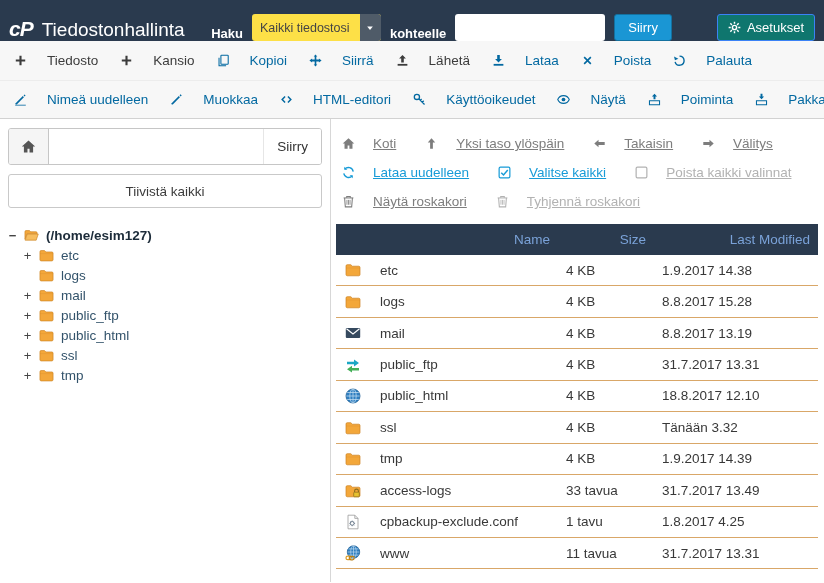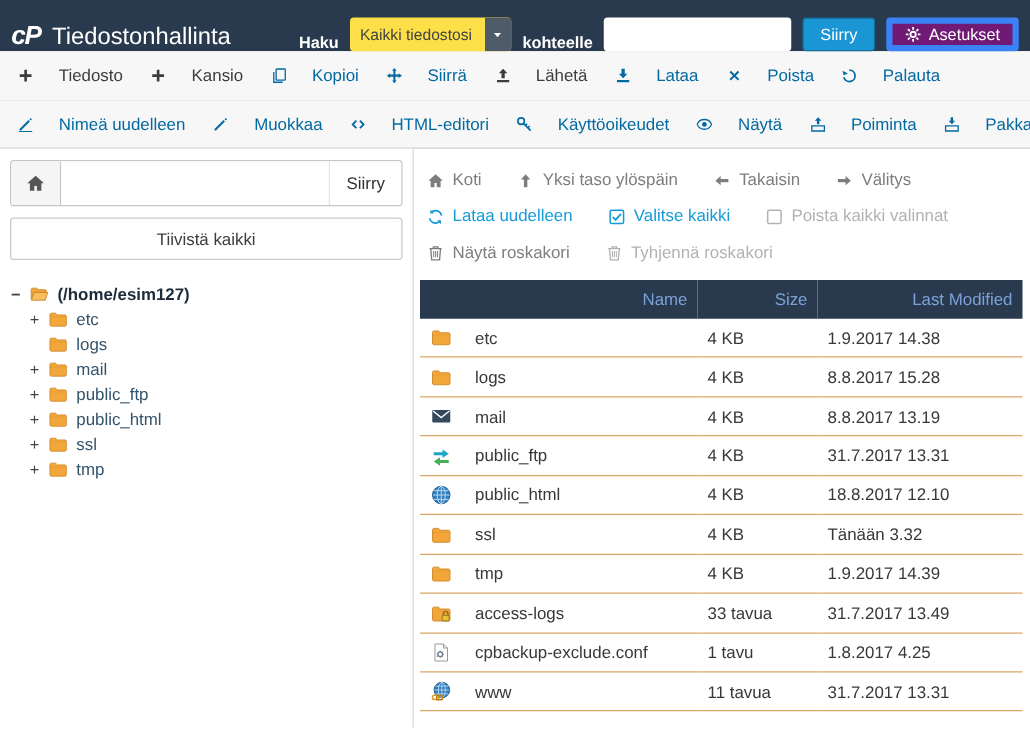--- a/index.html
+++ b/index.html
@@ -16,23 +16,23 @@
   .hdr-select { background:#fde047; height:27px; width:129px; border-radius:3px; display:flex;
     align-items:center; font-size:12.5px; color:#444; cursor:pointer; overflow:hidden; }
   .hdr-select .sel-text { flex:1; padding:0 8px; white-space:nowrap; }
   .hdr-select .sel-caret { width:21px; height:100%; background:#4f5b68; display:flex;
     align-items:center; justify-content:center; color:#fff; }
   .hdr-select .sel-caret svg { width:10px; height:10px; }
   .hdr-input { height:27px; width:150px; border:none; border-radius:3px; padding:0 8px;
     font-size:13px; }
   .btn-primary { height:27px; background:#1a96d4; color:#fff; border:1px solid #14719f;
     border-radius:3px; font-size:13px; padding:0 13px; cursor:pointer; }
-  .btn-settings { height:27px; background:#701a75; color:#fff; border:5px solid #3b82f6;
+  .btn-settings { height:27px; background:#0f766e; color:#fff; border:1px solid #3b82f6;
     border-radius:3px; font-size:13px; padding:0 10px; display:flex; align-items:center;
-    gap:6px; cursor:pointer; }
+    gap:6px; cursor:pointer;margin-left:36px; }
 
   
   .toolbar { background:#f7f7f7; display:flex; align-items:center; padding:0 3px; }
   .toolbar.row1 { height:40px; border-bottom:1px solid #ececec; }
   .toolbar.row2 { height:38px; border-bottom:1px solid #d2d2d2; }
   .tb-item { display:flex; align-items:center; gap:20px; padding:0 11px; font-size:13.5px;
     color:#3c3c3c; cursor:pointer; height:100%; white-space:nowrap; }
   .tb-item.disabled { color:#0369a1; cursor:default; }
 
   .i13 { width:13px; height:13px; display:inline-block; flex:none; }
@@ -57,21 +57,21 @@
   .tree-row { display:flex; align-items:center; gap:6px; padding:2.5px 0; color:#33536b;
     cursor:pointer; }
   .tree-row.root { font-weight:bold; color:#1d2c3a; }
   .tree-children { margin-left:15px; }
   .tw { width:9px; text-align:center; color:#444; font-size:13px; flex:none; }
   .ficon-sm { width:17px; height:15px; flex:none; }
   .ficon-sm svg { width:100%; height:100%; display:block; }
 
   .main { flex:1; padding:10px 6px 0 5px; overflow:hidden; }
   .nav-row { display:flex; align-items:center; gap:29px; padding:7px 6px; font-size:13.5px; }
-  .nav-item { display:flex; align-items:flex-end; gap:7px; cursor:pointer; white-space:nowrap; }
+  .nav-item { display:flex; align-items:center; gap:18px; cursor:pointer; white-space:nowrap;text-decoration:underline; }
   .nav-item.muted { color:#7d7d7d; }
   .nav-item.link { color:#179bd7; }
   .nav-item.disabled { color:#b2b2b2; }
 
   
   .file-table { width:100%; border-collapse:collapse; margin-top:8px; table-layout:fixed; }
   .c-icon { width:36px; } .c-size { width:96px; } .c-mod { width:164px; }
   .file-table th { background:#2a3a4e; color:#7aa2d8; font-weight:normal; font-size:13.5px;
     text-align:right; padding:8px; cursor:pointer; }
   .th-name { padding-left:42px; }

